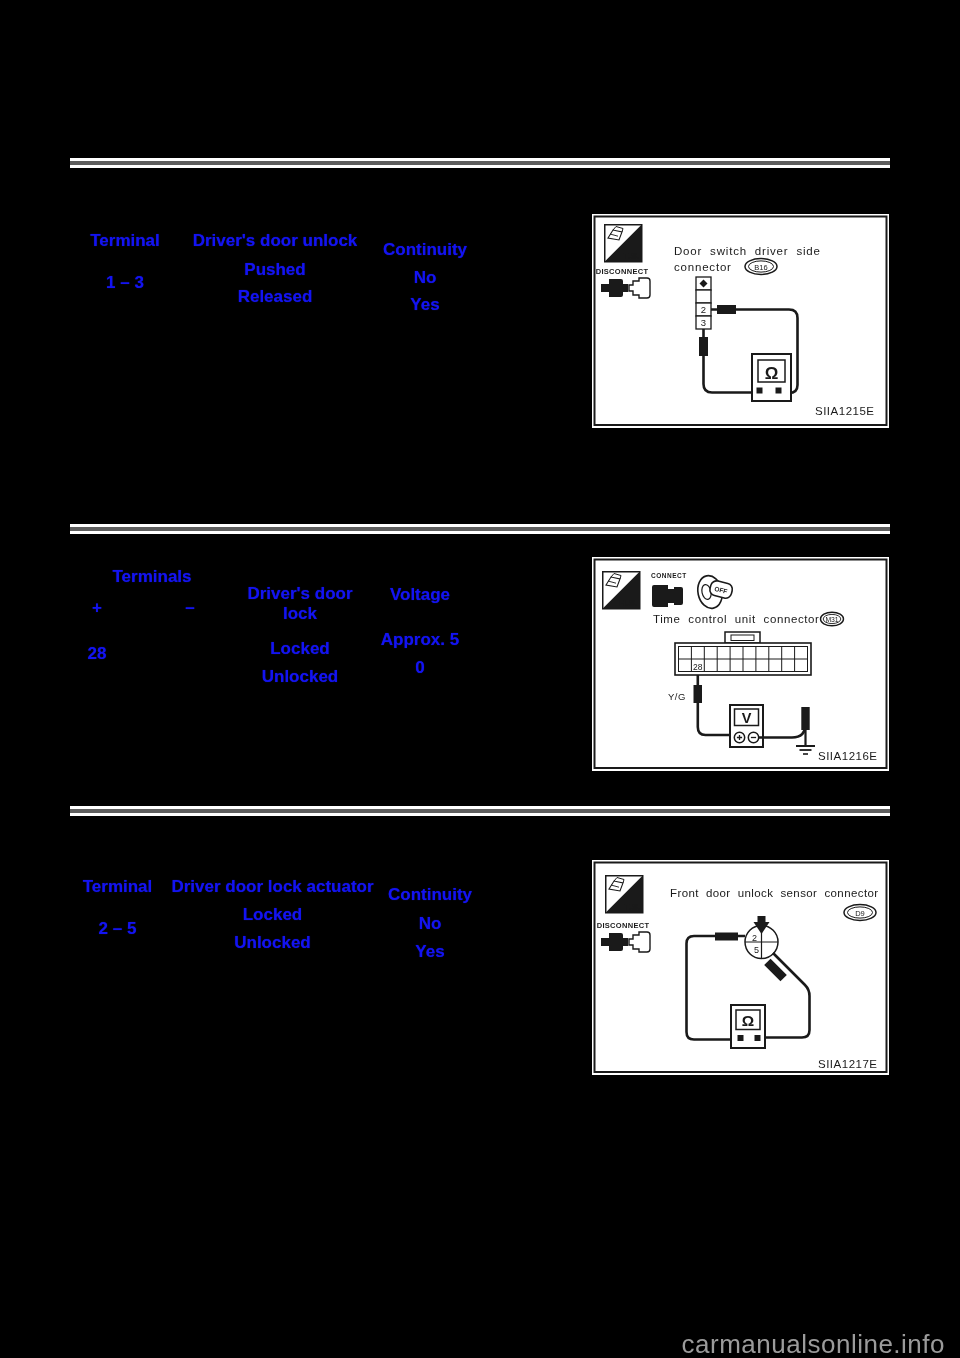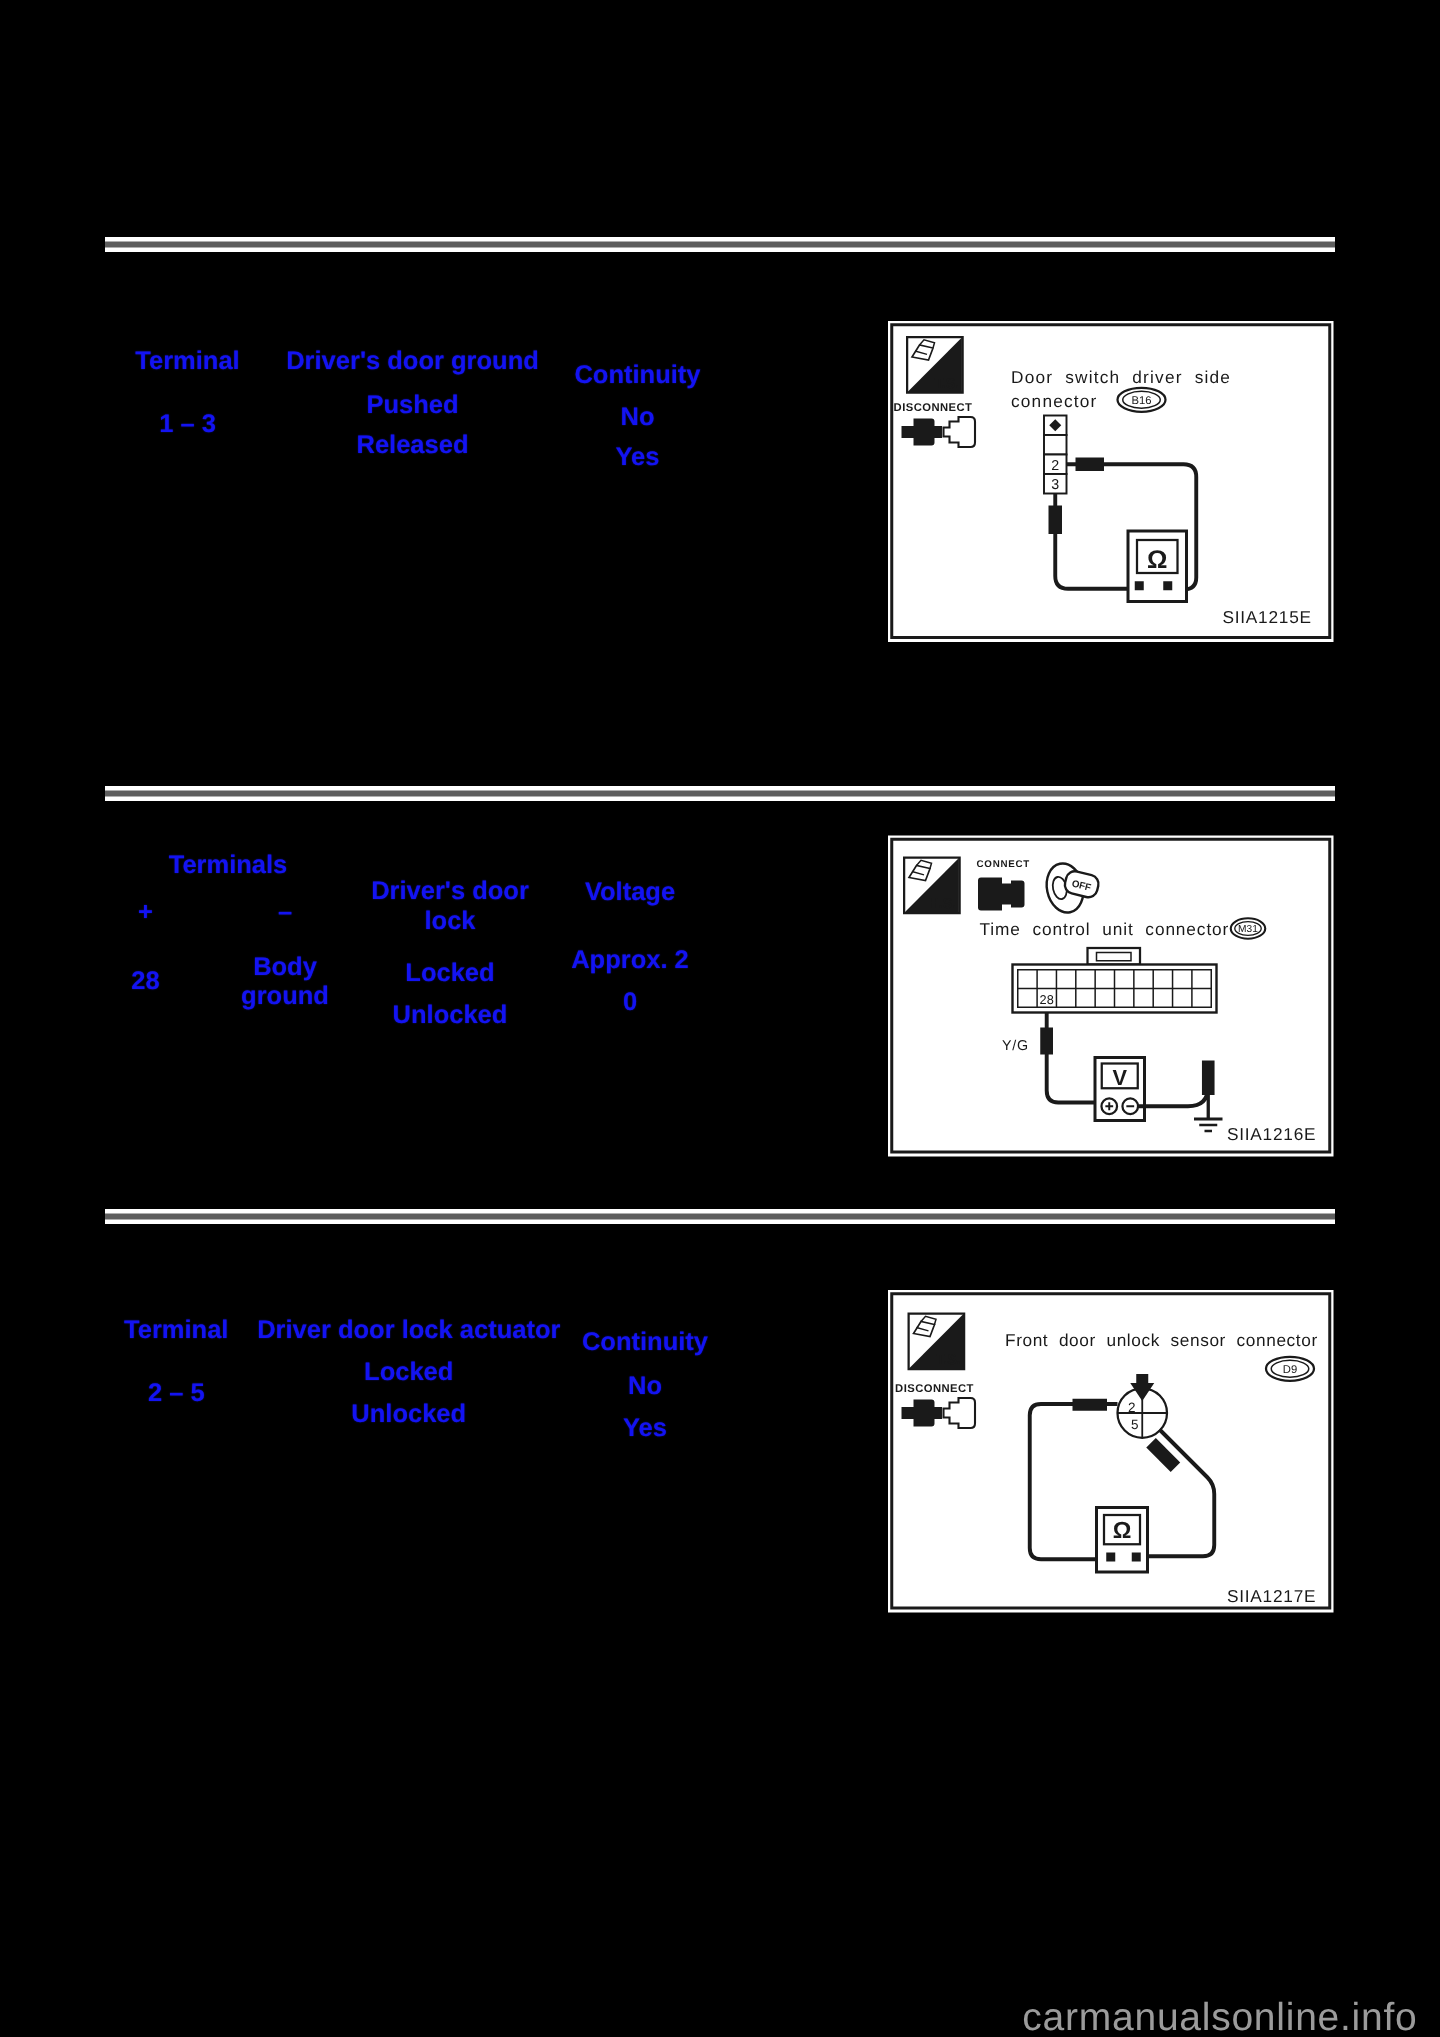--- a/index.html
+++ b/index.html
@@ -33,43 +33,40 @@
 <body>
 
 <div class="page">
 
   <div class="divider div1"></div>
   <div class="divider div2"></div>
   <div class="divider div3"></div>
 
   <div class="tbl t1">
     <div class="cell c1 r1">Terminal</div>
-    <div class="cell c2 r1 nowrap">Driver's door ground</div>
+    <div class="cell c2 r1 nowrap">Driver's door unlock</div>
     <div class="cell c3 r1">Continuity</div>
     <div class="cell c1 rspan23">1 – 3</div>
     <div class="cell c2 r2">Pushed</div>
     <div class="cell c3 r2">No</div>
     <div class="cell c2 r3">Released</div>
     <div class="cell c3 r3">Yes</div>
   </div>
 
   <div class="tbl t2">
     <div class="cell cspan12 r1">Terminals</div>
     <div class="cell c1 r2">+</div>
     <div class="cell c2 r2">–</div>
     <div class="cell c4 rspan12">Voltage</div>
     <div class="cell c3 rspan12">
         <span class="wraphdr">Driver's door lock</span>
       </div>
     <div class="cell c1 rspan34">28</div>
-    <div class="cell c2 rspan34">
-        <span class="wrapnarrow">Body ground</span>
-      </div>
     <div class="cell c3 r3">Locked</div>
-    <div class="cell c4 r3">Approx. 2</div>
+    <div class="cell c4 r3">Approx. 5</div>
     <div class="cell c3 r4">Unlocked</div>
     <div class="cell c4 r4">0</div>
   </div>
 
   <div class="tbl t3">
     <div class="cell c1 r1">Terminal</div>
     <div class="cell c2 r1 nowrap">Driver door lock actuator</div>
     <div class="cell c3 r1">Continuity</div>
     <div class="cell c1 rspan23">2 – 5</div>
     <div class="cell c2 r2">Locked</div>

